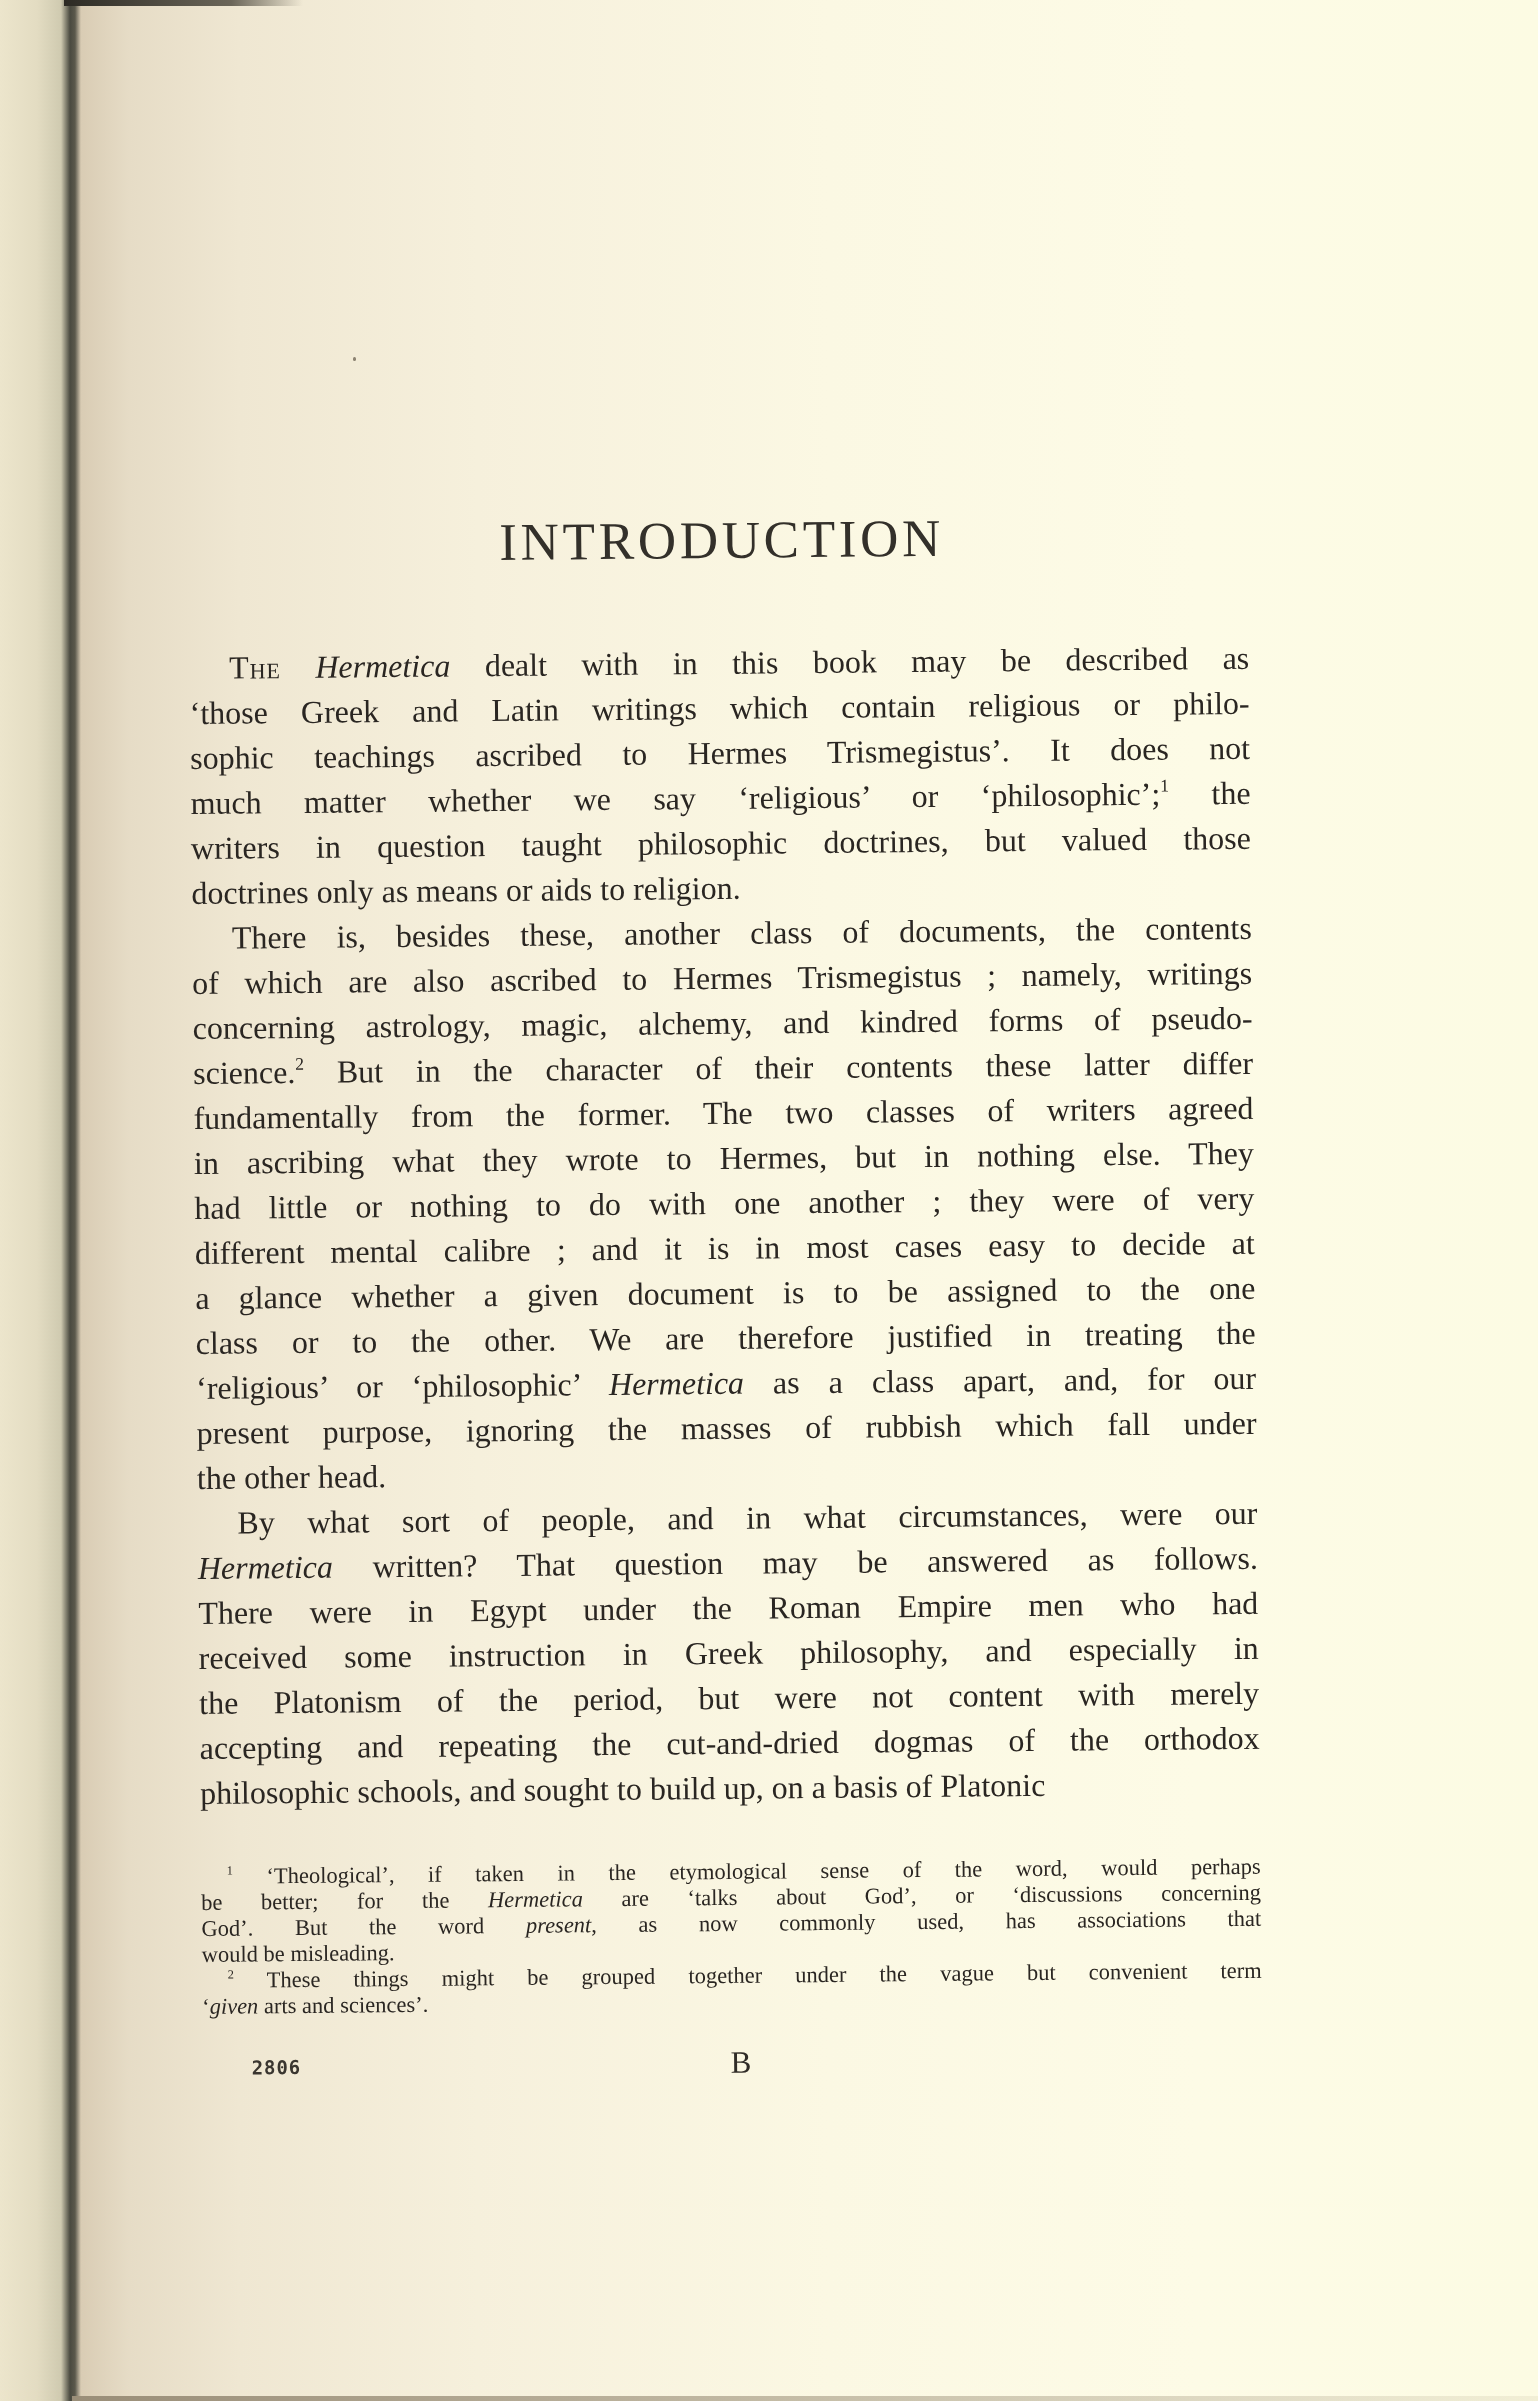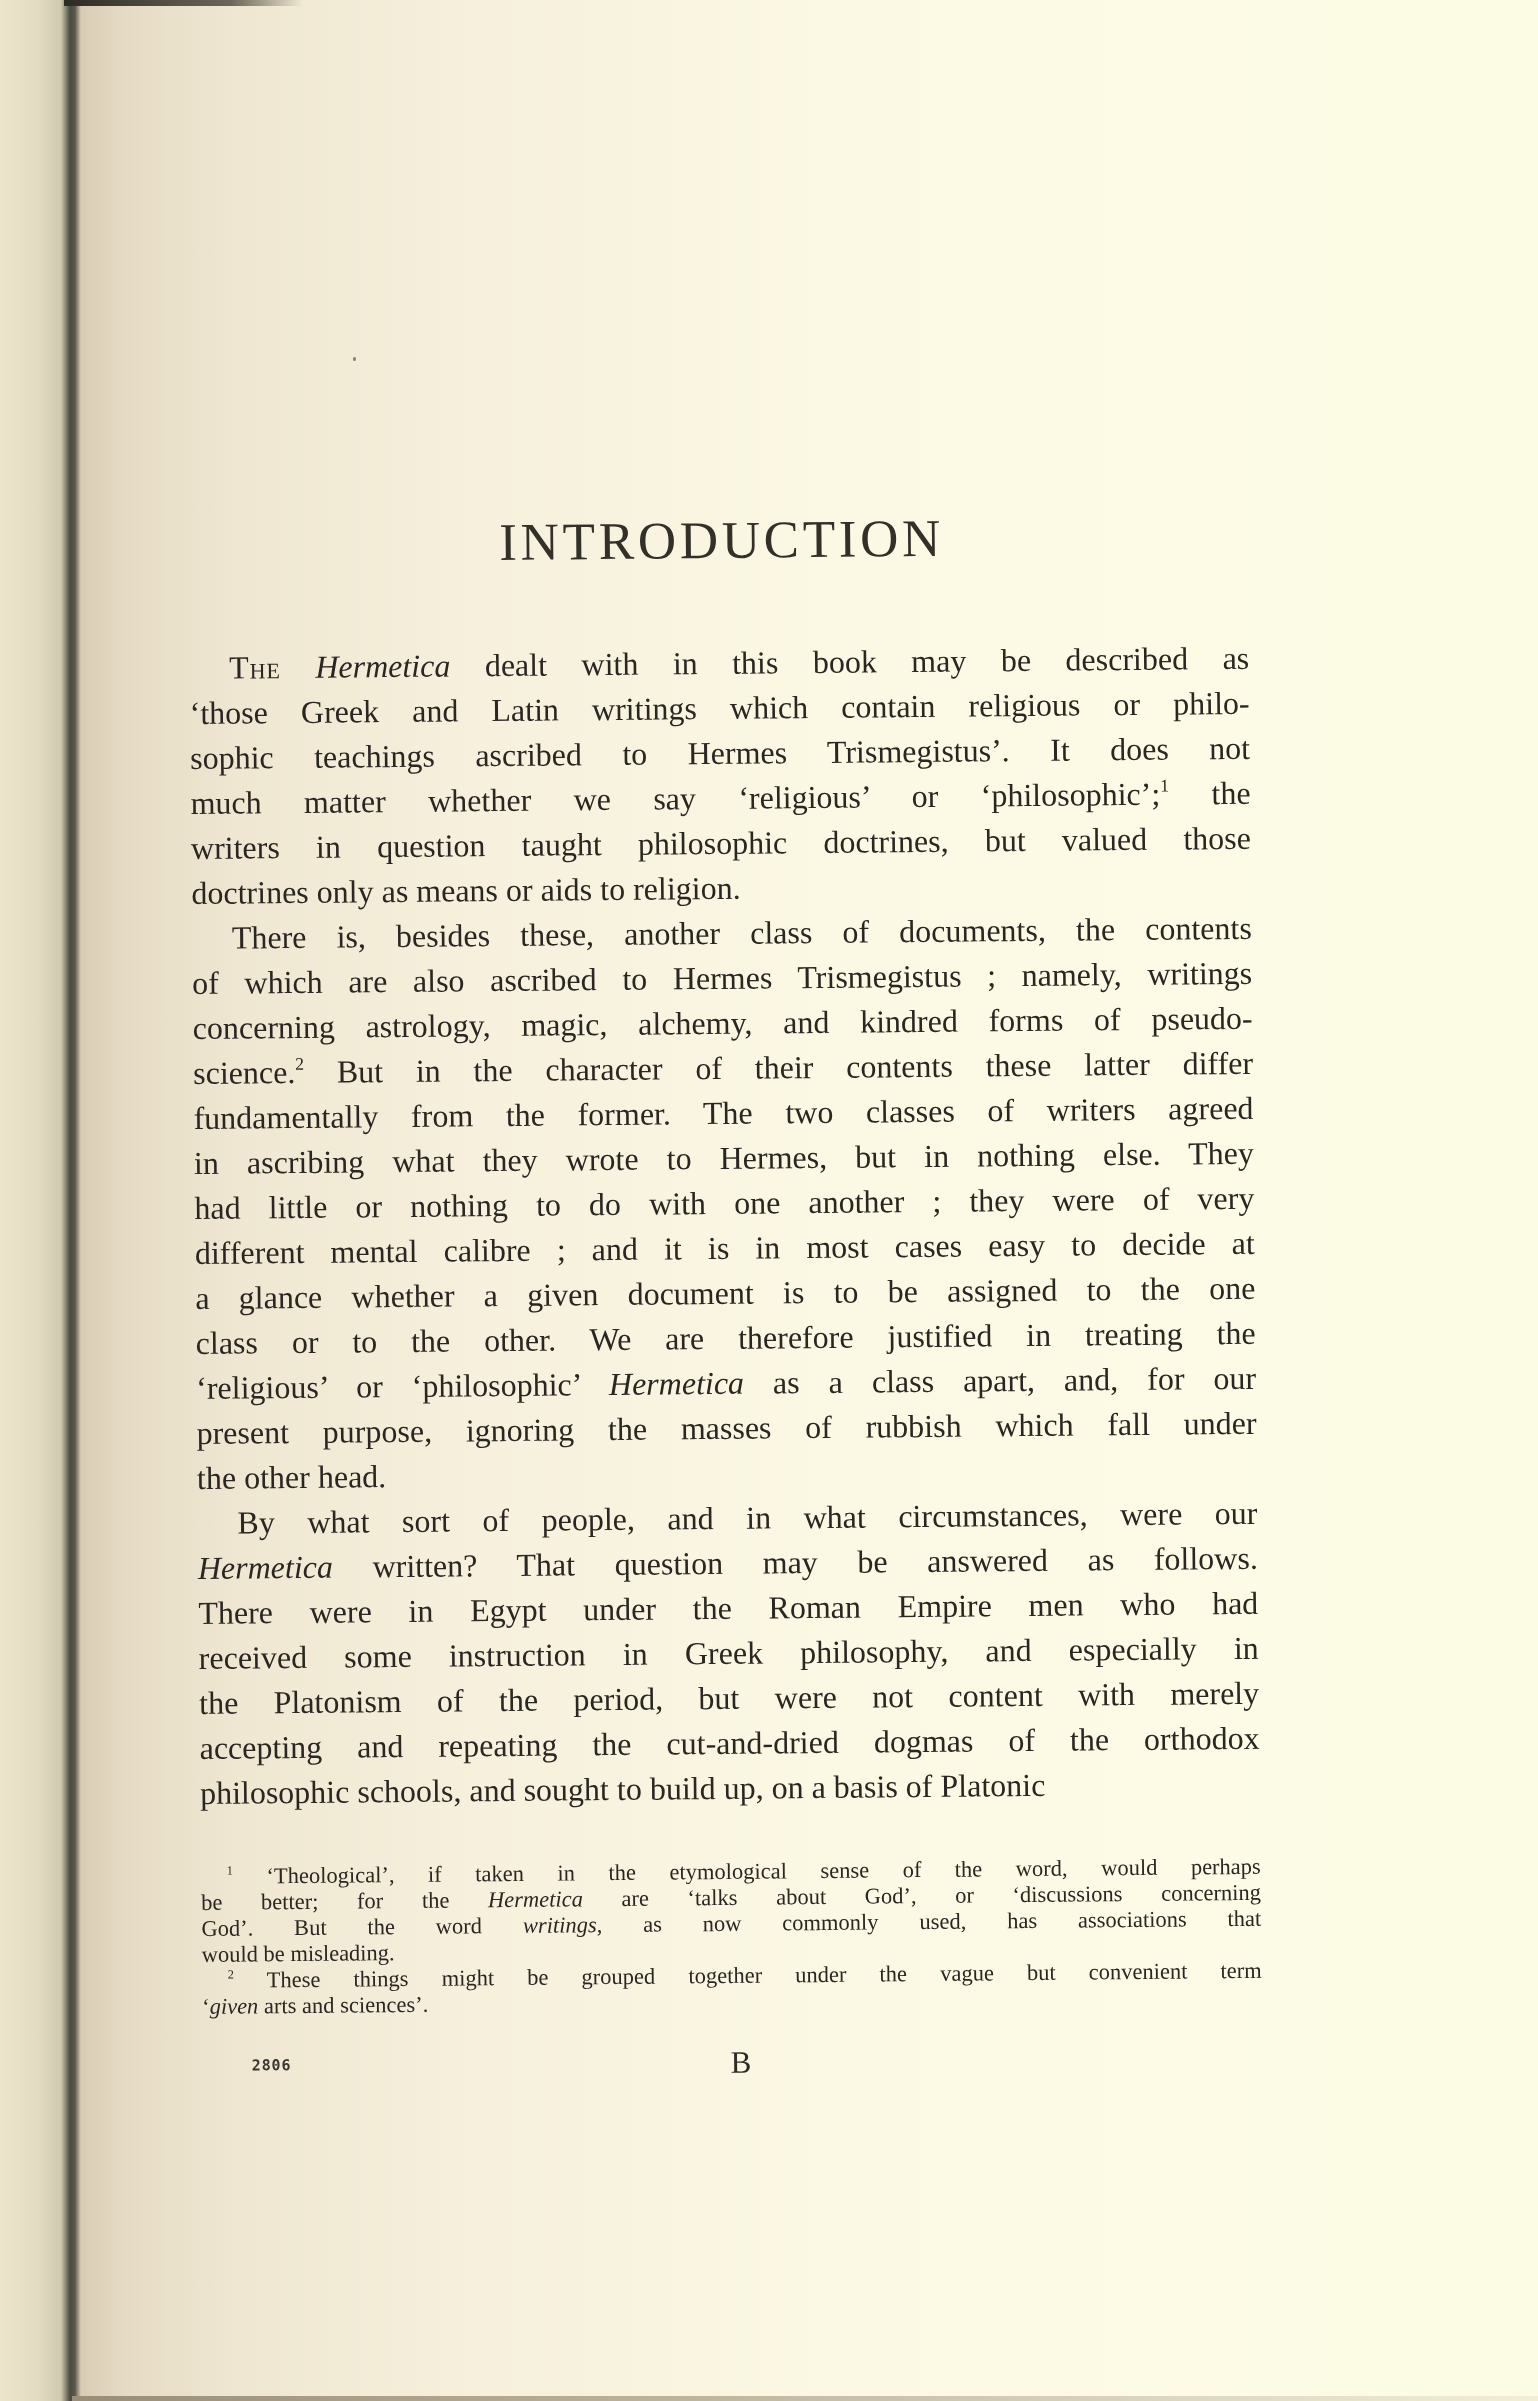--- a/index.html
+++ b/index.html
@@ -50,21 +50,21 @@
     position: absolute; left: 0; top: 1864px; width: 1060px;
     font-size: 22.5px; line-height: 26px;
   }
   .fn-line { display: block; white-space: nowrap; text-align: justify; text-align-last: justify; }
   .fn-line.last { text-align-last: left; }
   .fn-line.first { padding-left: 26px; }
   .folio {
     position: absolute; top: 2050px; left: 0; width: 1060px; height: 37px;
   }
   .signature {
-    position: absolute; left: 49px; top: 7.4px; font-size: 15px; font-weight: bold;
+    position: absolute; left: 49px; top: 7.4px; font-size: 19px; font-weight: bold;
     letter-spacing: 0.9px; color: #3a3630;
     font-family: "DejaVu Sans Mono", monospace;
   }
   .page-letter {
     position: absolute; left: 528px; top: 0; font-size: 31px; color: #2f2b26;
   }
   .speck { position: absolute; width: 2.8px; height: 3.7px; background: #8c8372; border-radius: 50%; }
 </style>
 </head>
 <body>
@@ -109,21 +109,21 @@
         <span class="line"><span>the Platonism of the period, but were not content with merely</span></span>
         <span class="line"><span>accepting and repeating the cut-and-dried dogmas of the orthodox</span></span>
         <span class="line last"><span>philosophic schools, and sought to build up, on a basis of Platonic</span></span>
       </div>
   </div>
 
   <div class="footnotes">
     <div>
         <span class="fn-line first"><sup>1</sup><span> ‘Theological’, if taken in the etymological sense of the word, would perhaps</span></span>
         <span class="fn-line"><span>be better; for the </span><span class="it">Hermetica</span><span> are ‘talks about God’, or ‘discussions concerning</span></span>
-        <span class="fn-line"><span>God’.  But the word </span><span class="it">writings</span><span>, as now commonly used, has associations that</span></span>
+        <span class="fn-line"><span>God’.  But the word </span><span class="it">present</span><span>, as now commonly used, has associations that</span></span>
         <span class="fn-line last"><span>would be misleading.</span></span>
       </div>
     <div>
         <span class="fn-line first"><sup>2</sup><span> These things might be grouped together under the vague but convenient term</span></span>
         <span class="fn-line last"><span>‘</span><span class="it">given</span><span> arts and sciences’.</span></span>
       </div>
   </div>
 
   <div class="folio">
     <span class="signature">2806</span>

